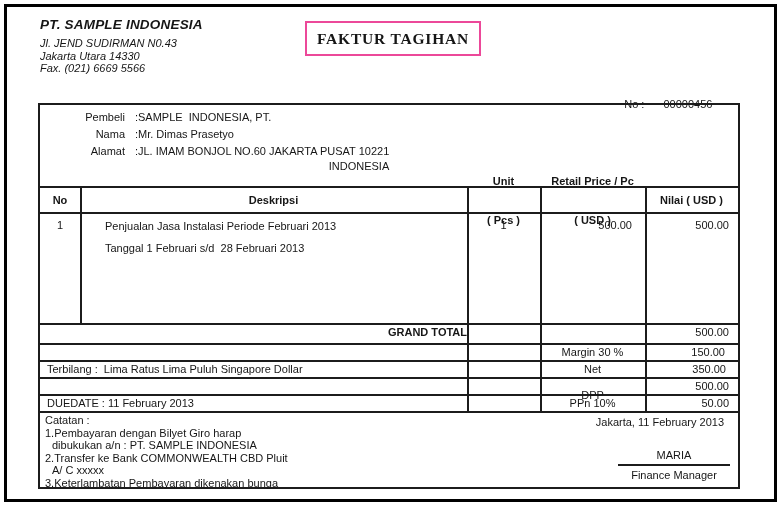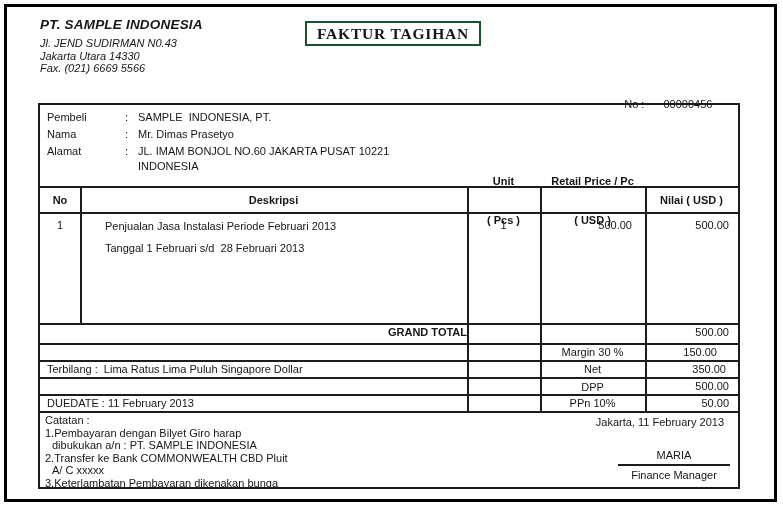--- a/index.html
+++ b/index.html
@@ -8,42 +8,42 @@
     font-family:"Liberation Sans", sans-serif; color:#161616;
     overflow:hidden;
   }
   .frame { position:absolute; left:4px; top:4px; width:773px; height:498px;
     border:3px solid #000; box-sizing:border-box; }
 
   
   .company { position:absolute; left:40px; top:17px;font-style:italic; }
   .company-name { font-size:13.5px; font-weight:bold; margin-bottom:5px; letter-spacing:0.2px; }
   .company-addr { font-size:11px; line-height:12.5px; }
-  .title-box { position:absolute; left:305px; top:21px; width:176px; height:25px;
-    border:2px solid #14532d; box-sizing:border-box;
+  .title-box { position:absolute; left:305px; top:21px; width:176px; height:35px;
+    border:2px solid #ec4899; box-sizing:border-box;
     display:flex; align-items:center; justify-content:center;
     font-family:"Liberation Serif", serif; font-weight:bold; font-size:15.5px; letter-spacing:0.8px; }
   .doc-no { position:absolute; left:612px; top:86px; font-size:11px; white-space:pre; }
   .doc-no .num { margin-left:19px;text-align:right; }
 
   
   .inv { position:absolute; left:38px; top:103px; width:702px; height:386px;
     border:2px solid #1c1c1c; box-sizing:border-box; font-size:11px; }
   .hl { position:absolute; left:0; width:698px; height:2px; background:#1c1c1c; }
   .vl { position:absolute; width:2px; background:#1c1c1c; }
 
   .cell { position:absolute; box-sizing:border-box; }
   .ctr { display:flex; align-items:center; justify-content:center; text-align:center; }
   .bold { font-weight:bold; }
   .rt { text-align:right; }
   .pre { white-space:pre; }
 
   
   .buyer { position:absolute; left:7px; top:5px; }
-  .b-row { display:flex; line-height:15px; margin-bottom:2px; }
+  .b-row { display:flex; line-height:15px; margin-bottom:2px;text-align:right; }
   .b-label { width:78px; }
   .b-colon { width:13px; }
 
   .hdr2 { line-height:12px;gap:27px; }
 
   .notes { position:absolute; left:5px; top:309px; line-height:12.6px; }
   .notes .indent { padding-left:7px; }
 
   .place-date { position:absolute; right:14px; top:311px; }
   .sig { position:absolute; left:578px; top:344px; width:112px; text-align:center; }
@@ -123,30 +123,30 @@
     <div class="cell ctr" style="left:427px;top:113px;width:73px;height:14px">1</div>
     <div class="cell rt" style="left:500px;top:114px;width:105px;padding-right:13px">500.00</div>
     <div class="cell rt" style="left:605px;top:114px;width:93px;padding-right:9px">500.00</div>
 
     <div class="cell rt bold" style="left:0;top:221px;width:427px;">GRAND TOTAL</div>
     <div class="cell rt" style="left:605px;top:221px;width:93px;padding-right:9px">500.00</div>
 
     <div>
       <div class="cell pre" style="left:7px;top:241px;width:413px"></div>
       <div class="cell ctr" style="left:500px;top:240px;width:105px;height:14px">Margin 30 %</div>
-      <div class="cell rt" style="left:605px;top:241px;width:93px;padding-right:21px">150.00</div>
+      <div class="cell rt" style="left:605px;top:241px;width:93px;padding-right:13px">150.00</div>
     </div>
     <div>
       <div class="cell pre" style="left:7px;top:258px;width:413px">Terbilang :  Lima Ratus Lima Puluh Singapore Dollar</div>
       <div class="cell ctr" style="left:500px;top:257px;width:105px;height:14px">Net</div>
       <div class="cell rt" style="left:605px;top:258px;width:90px;padding-right:9px">350.00</div>
     </div>
     <div>
       <div class="cell pre" style="left:7px;top:275px;width:413px"></div>
-      <div class="cell ctr" style="left:500px;top:274px;width:105px;height:16px">DPP</div>
+      <div class="cell ctr" style="left:500px;top:274px;width:105px;height:31px">DPP</div>
       <div class="cell rt" style="left:605px;top:275px;width:93px;padding-right:9px">500.00</div>
     </div>
     <div>
       <div class="cell pre" style="left:7px;top:292px;width:413px">DUEDATE : 11 February 2013</div>
       <div class="cell ctr" style="left:500px;top:291px;width:105px;height:14px">PPn 10%</div>
       <div class="cell rt" style="left:605px;top:292px;width:93px;padding-right:9px">50.00</div>
     </div>
 
     <div class="notes">
       <div>Catatan :</div>

